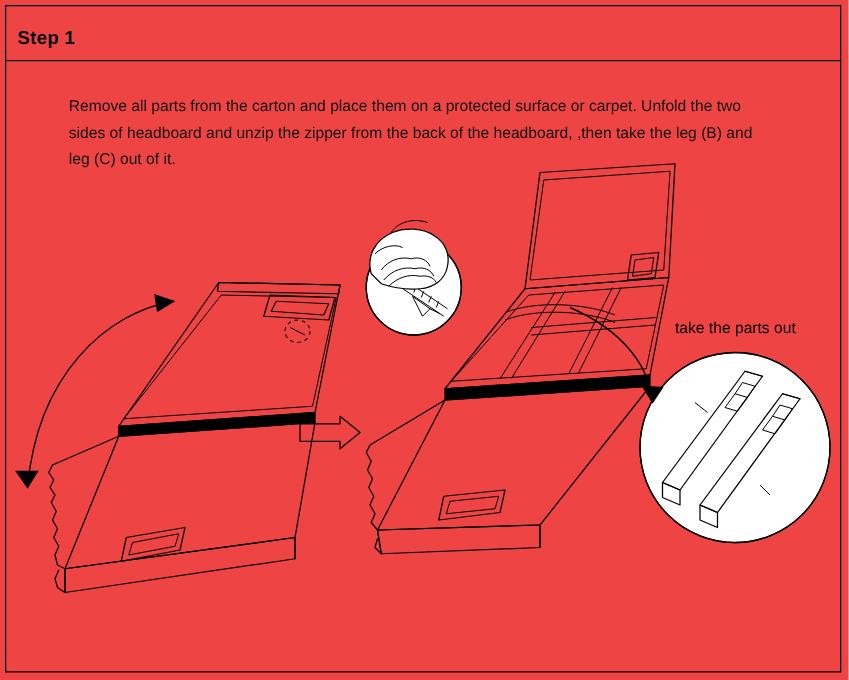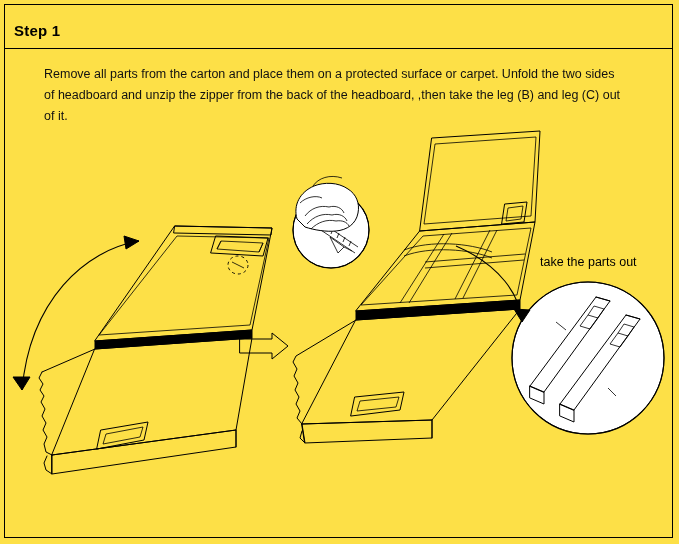--- a/index.html
+++ b/index.html
@@ -8,21 +8,21 @@
     background: #ffffff;
   }
   body {
     font-family: "Liberation Sans", sans-serif;
     color: #000000;
   }
   #page {
     position: relative;
     width: 679px;
     height: 544px;
-    background: #fde047;
+    background: #ef4444;
     overflow: hidden;
   }
   #frame {
     position: absolute;
     left: 4px;
     top: 4px;
     width: 669px;
     height: 534px;
     border: 1px solid #000000;
     box-sizing: border-box;
@@ -46,21 +46,21 @@
   #instructions {
     position: absolute;
     left: 40px;
     top: 60px;
     width: 590px;
     font-size: 12.5px;
     line-height: 21px;
     color: #111111;
   }
   #instructions p {
-    margin: 4px;
+    margin: 15px;
   }
   .label {
     position: absolute;
     font-size: 12px;
   }
   #label-legs-out {
     left: 540px;
     top: 255px;
     font-size: 12.5px;
   }

